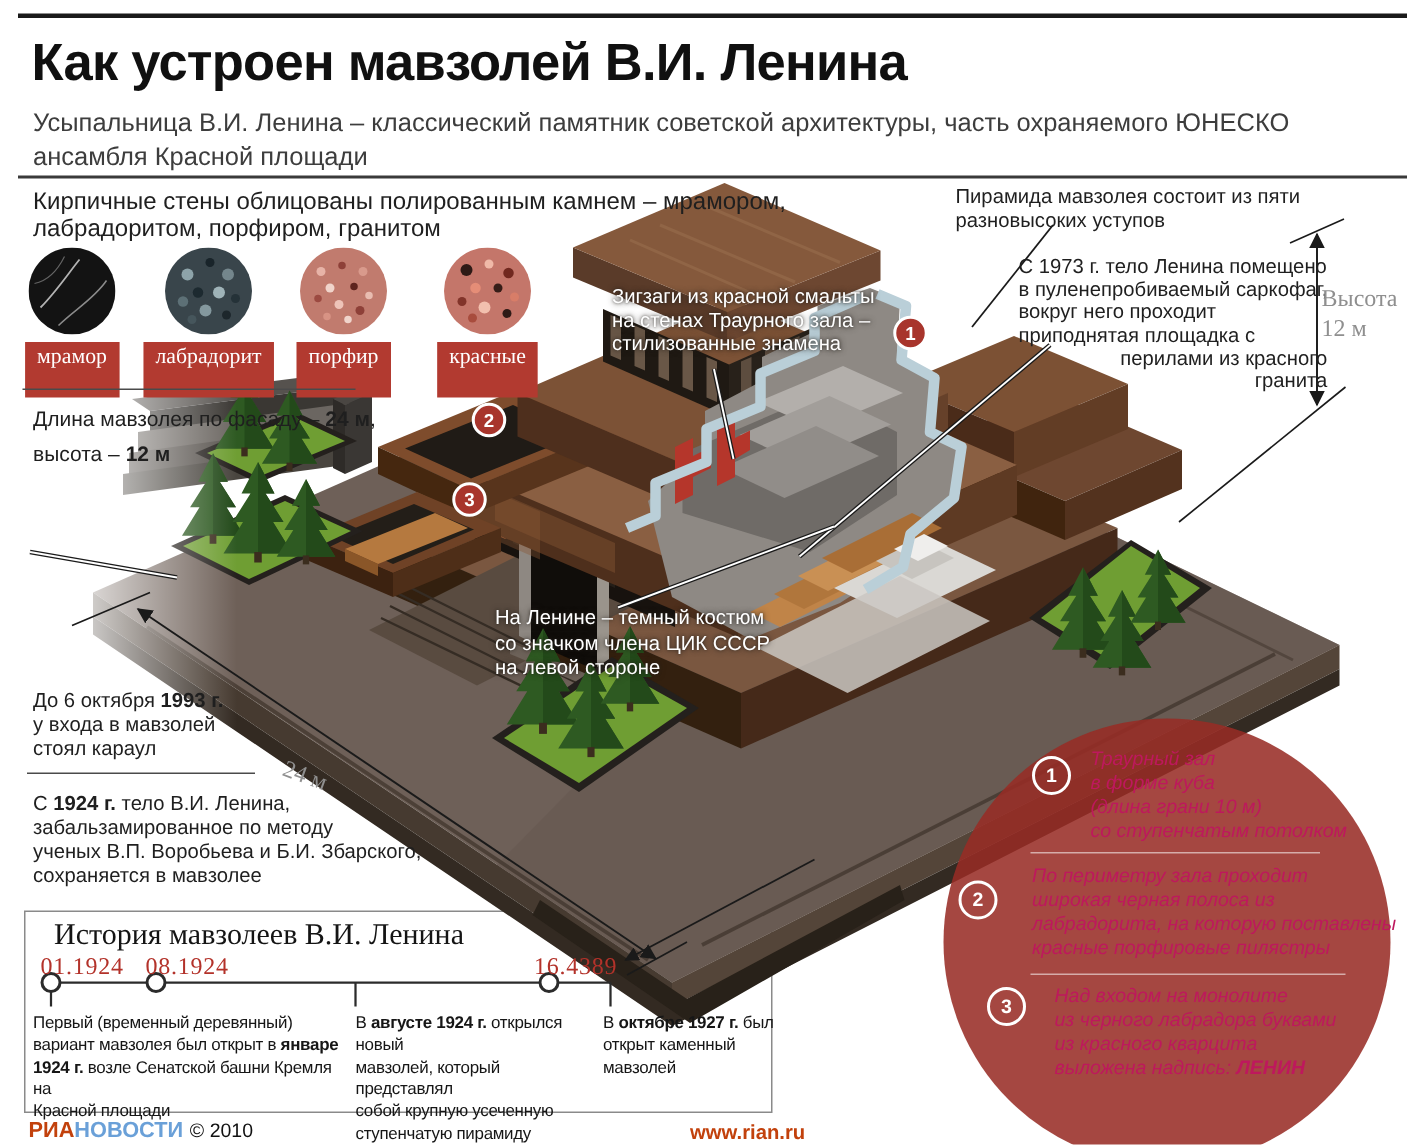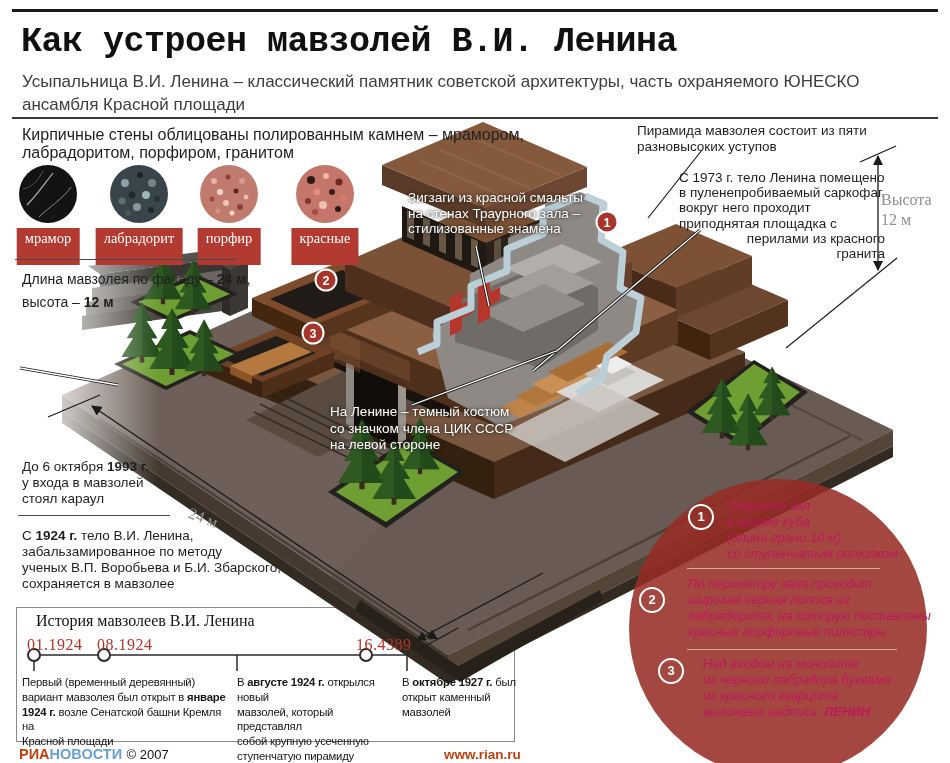--- a/index.html
+++ b/index.html
@@ -1,29 +1,29 @@
 <!DOCTYPE html>
 <html lang="ru"><head>
 <meta charset="utf-8">
 <style>
   html,body{margin:0;padding:0;background:#fff;}
   body{width:950px;height:763px;position:relative;overflow:hidden;
        font-family:"Liberation Sans",sans-serif;color:#1f1f1f;}
   .abs{position:absolute;}
-  .serif{font-family:Liberation Mono, monospace;}
+  .serif{font-family:Liberation Sans, sans-serif;}
   .rule{background:#2e2e2e;height:1px;}
   .body13{font-size:13.5px;line-height:16px;color:#1f1f1f;}
   .whiteann{font-size:13.5px;line-height:16.5px;color:#fff;
             text-shadow:0 0 4px rgba(40,35,30,.85),0 0 2px rgba(40,35,30,.7);}
   .gray-dim{font-family:"Liberation Serif",serif;font-size:16px;color:#8f8f8f;line-height:20px;}
   b{font-weight:700;}
   .stone-label{background:#b23a30;color:#fff;font-family:"Liberation Serif",serif;
      font-size:14.5px;padding:2px 8px 18px;white-space:nowrap;transform:translateX(-50%);}
   .tlbox{border:1px solid #8a8a8a;background:transparent;}
-  .tltitle{font-family:"Liberation Serif",serif;font-size:16px;color:#141414;}
+  .tltitle{font-family:"Liberation Serif",serif;font-size:20px;color:#141414;}
   .tldate{font-family:"Liberation Serif",serif;font-size:16px;color:#b3322a;letter-spacing:.5px;}
   .tltext{font-size:11.3px;line-height:14.8px;color:#161616;letter-spacing:-.2px;}
   .redcircle{width:298px;height:298px;border-radius:50%;background:rgba(152,44,37,.87);}
   .hfnum{width:22px;height:22px;border:2px solid #fff;border-radius:50%;color:#fff;
          font-size:13px;font-weight:700;text-align:center;line-height:22px;}
   .hftext{font-size:13px;line-height:16px;color:#be185d;font-style:italic;}
   .hfdivider{height:1px;background:rgba(255,255,255,.55);}
   .sarc i{font-style:normal;display:block;text-align:right;}
   .footer-bold{font-weight:700;font-size:14.5px;color:#c2410c;}
   .footer-light{font-weight:700;font-size:14.5px;color:#6aa0d8;}
@@ -351,15 +351,15 @@
 <div class="abs hftext" style="left:727px;top:498px;z-index:5;">Траурный зал<br>в форме куба<br>(длина грани 10 м)<br>со ступенчатым потолком</div>
 <div class="abs hfdivider" style="left:687px;top:568px;width:193px;z-index:5;"></div>
 <div class="abs hfnum" style="left:639px;top:587px;z-index:5;">2</div>
 <div class="abs hftext" style="left:688px;top:576px;z-index:5;">По периметру зала проходит<br>широкая черная полоса из<br>лабрадорита, на которую поставлены<br>красные порфировые пилястры</div>
 <div class="abs hfdivider" style="left:687px;top:649px;width:210px;z-index:5;"></div>
 <div class="abs hfnum" style="left:658px;top:658px;z-index:5;">3</div>
 <div class="abs hftext" style="left:703px;top:656px;z-index:5;">Над входом на монолите<br>из черного лабрадора буквами<br>из красного кварцита<br>выложена надпись: <b>ЛЕНИН</b></div>
 
 <div class="abs" style="left:19px;top:745px;z-index:6;white-space:nowrap;">
   <span class="footer-bold">РИА</span><span class="footer-light">НОВОСТИ</span>
-  <span class="footer-copy">© 2007</span>
+  <span class="footer-copy">© 2010</span>
 </div>
-<div class="abs footer-bold" style="left:444px;top:747px;font-size:13.5px;z-index:6;">www.rian.ru</div>
+<div class="abs footer-bold" style="left:460px;top:747px;font-size:13.5px;z-index:6;">www.rian.ru</div>
 
 </body></html>

